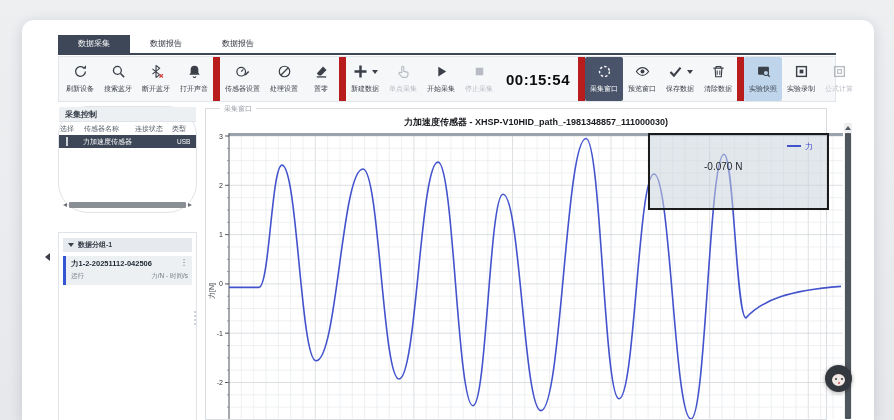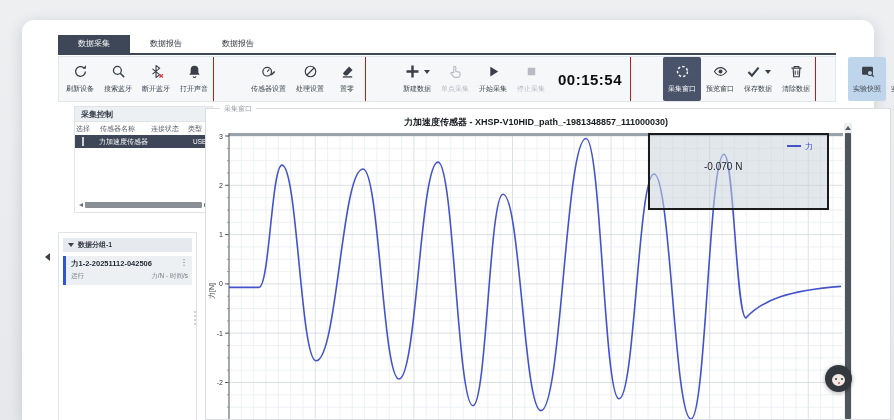--- a/index.html
+++ b/index.html
@@ -18,38 +18,38 @@
   
   .tabbar { position:absolute; left:36px; top:15px; height:18px; display:flex; }
   .tab { height:18px; line-height:18px; padding:0 20px; font-size:8px; color:#2b303a; cursor:pointer; white-space:nowrap; }
   .tab.active { background:#3d4757; color:#fff; }
   .tab-underline { position:absolute; left:36px; top:33px; width:778px; height:2px; background:#3d4757; }
 
   
   .toolbar { position:absolute; left:36px; top:36px; width:778px; height:46px;
     background:#f6f7f9; border:1px solid #e2e5e9; display:flex; align-items:stretch; padding:0 2px; }
   .tgroup { display:flex; align-items:stretch; }
-  .tgroup + .tgroup { border-left:1px solid #b91c1c;padding-left:32px; }
+  .tgroup + .tgroup { border-left:7px solid #b91c1c; }
   .tool { display:flex; flex-direction:column; align-items:center; justify-content:flex-start;
     padding:6px 5px 3px; min-width:36px; color:#3a3f48; cursor:pointer; border-radius:2px; }
   .tool .icorow { display:flex; align-items:center; height:17px; }
   .tool svg { width:15px; height:15px; display:block; }
   .tool .lbl { font-size:7px; line-height:9px; margin-top:4px; white-space:nowrap; color:#3c4149; }
   .tool.disabled { color:#b7bcc3; }
   .tool.disabled .lbl { color:#b7bcc3; }
   .tool.active-dark { background:#49536a; color:#fff; }
   .tool.active-dark .lbl { color:#fff; }
   .tool.active-light { background:#bed5ec; }
   .caret { width:0; height:0; border-left:3.5px solid transparent; border-right:3.5px solid transparent;
     border-top:4px solid #3a3f48; margin-left:4px; }
   .timer { display:flex; align-items:center; padding:0 8px; font-size:15px; font-weight:bold; color:#0c0d0f; letter-spacing:.5px; }
 
   
   .panel { position:absolute; background:#fff; border:1px solid #e0e3e7; }
-  .p-acq { left:52px; top:86px; width:139px; height:107px; }
+  .p-acq { left:36px; top:86px; width:139px; height:107px;border-radius:30px; }
   .p-data { left:36px; top:212px; width:139px; height:188px; border-bottom:none; }
   .p-head { height:15px; background:#edf0f3; border-bottom:1px solid #e0e3e7;
     font-size:8px; font-weight:bold; color:#333a46; line-height:15px; padding-left:6px; }
   .s-table { width:100%; font-size:7px; color:#555c66; }
   .s-cols { display:grid; grid-template-columns:24px 51px 37px 25px; height:13px; align-items:center; padding:0 0 0 1px; }
   .s-cols span { white-space:nowrap; overflow:hidden; }
   .s-row { display:grid; grid-template-columns:24px 51px 37px 25px; height:13px; align-items:center;
     background:#3d4757; color:#fff; cursor:pointer; }
   .chk { width:8px; height:8px; background:#fff; border:1px solid #cfd3d8; margin-left:7px; position:relative; }
   .chk::after { content:""; position:absolute; left:1.5px; top:0.5px; width:3px; height:5px;
@@ -69,21 +69,21 @@
     border-top:4px solid #3a3f48; margin-right:4px; }
   .ditem { margin:4px 4px 0; background:#edf0f3; border-left:3px solid #3355d1; padding:3px 4px 4px 5px; cursor:pointer; }
   .ditem .t-row { display:flex; justify-content:space-between; align-items:flex-start; }
   .ditem .title { font-size:7.5px; font-weight:bold; color:#1c2530; white-space:nowrap; }
   .ditem .menu { font-size:8px; color:#555; line-height:7px; }
   .ditem .s-row2 { display:flex; justify-content:space-between; margin-top:3px; font-size:6.5px; color:#737a83; }
   .drag-dots { position:absolute; right:-1px; top:76px; width:4px; }
   .drag-dots i { display:block; width:2px; height:2px; border-radius:50%; background:#c0c4c9; margin:2px auto; }
 
   
-  .chart-wrap { position:absolute; left:183px; top:88px; width:686px; height:312px;
+  .chart-wrap { position:absolute; left:183px; top:88px; width:622px; height:312px;
     border:1px solid #d9dce0; background:#fff; }
   .chart-label { position:absolute; left:14px; top:-5px; background:#fff; padding:0 4px;
     font-size:7px; color:#9aa0a8; }
   .chart-wrap svg { position:absolute; left:0; top:0; }
 
   
   .float-btn { position:absolute; left:803px; top:345px; width:27px; height:27px; border-radius:50%;
     background:#33373e; box-shadow:0 1px 4px rgba(0,0,0,.35); cursor:pointer; }
   .float-btn .face { position:absolute; left:7px; top:9px; width:13px; height:12px; border-radius:50%; background:#f3e9e4; }
   .float-btn .face::before { content:""; position:absolute; left:2.5px; top:4px; width:2px; height:2px; border-radius:50%;

